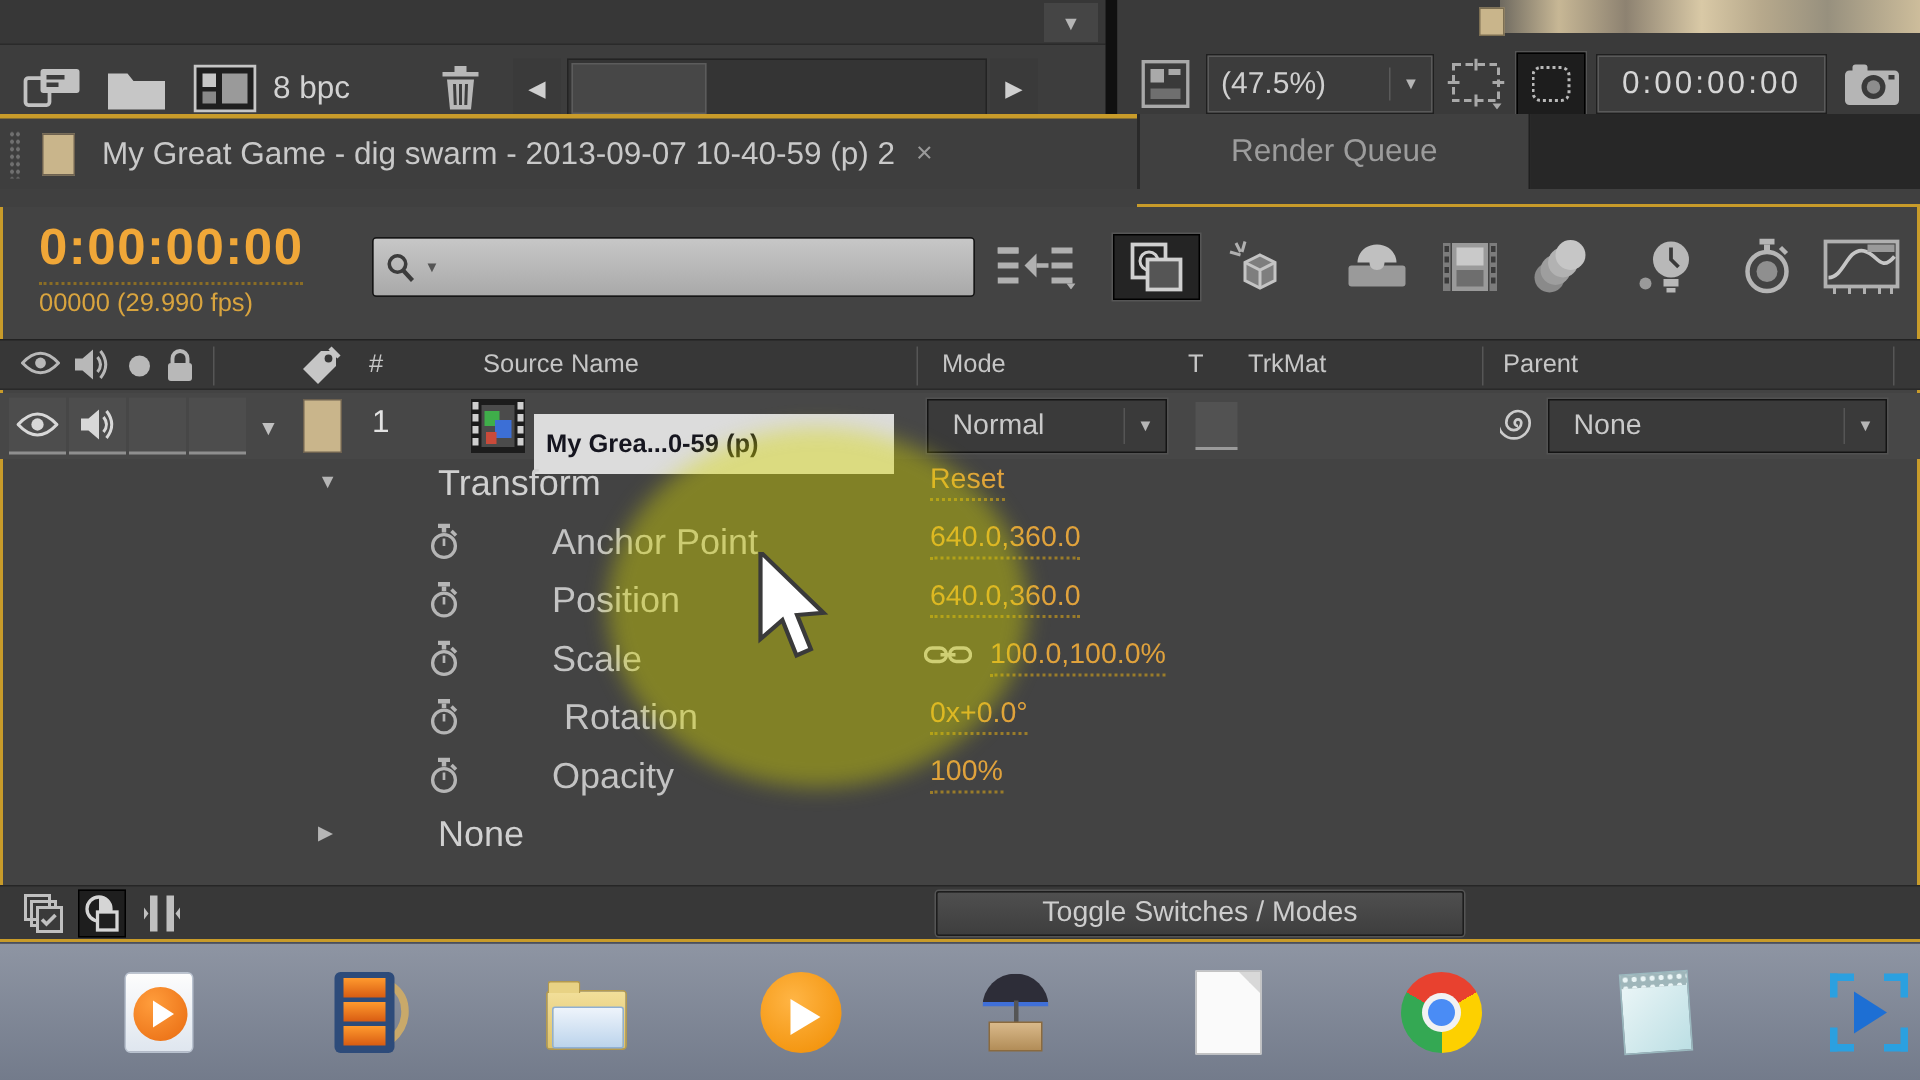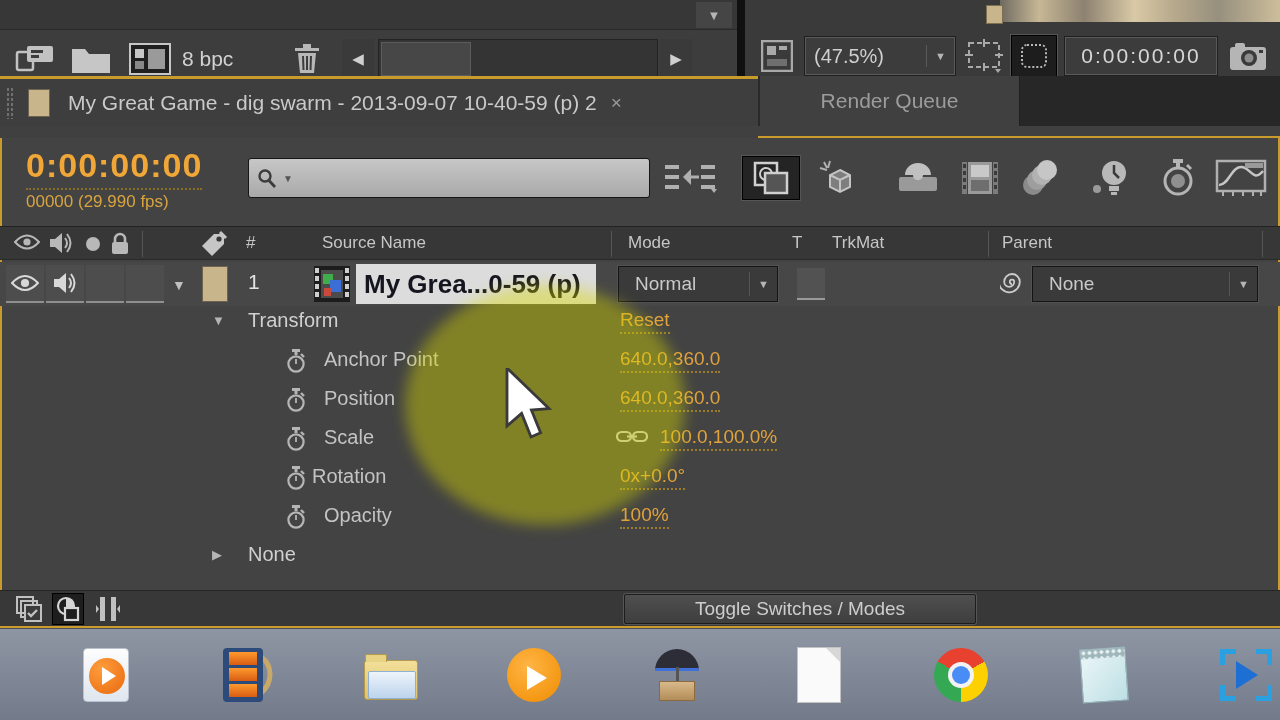--- a/index.html
+++ b/index.html
@@ -57,26 +57,26 @@
   #col-header{left:0;top:88px;width:1280px;height:34px;background:#373737;border-top:1px solid #222;border-bottom:1px solid #292929;font-size:17px;color:#c6c6c6;}
   .hdr-txt{top:6px;}
   .vdiv{top:4px;width:1px;height:26px;background:#565656;}
   
   #layer-row{left:0;top:124px;width:1280px;height:44px;background:#474747;}
   .av-cell{top:3px;width:38px;height:38px;background:#4d4d4d;border-bottom:2px solid #8f8f8f;}
   .dd-box{top:4px;height:36px;background:#3a3a3a;border:1px solid #141414;box-shadow:0 0 0 1px #525252;
           display:flex;align-items:center;font-size:19px;color:#c9c9c9;}
   .dd-box .vbar{width:1px;height:24px;background:#555;}
   .dd-box .tri{font-size:11px;color:#b5b5b5;padding:0 8px;}
-  #layer-name{left:356px;top:2px;width:240px;height:40px;background:#dcdcdc;color:#15151f;font-weight:bold;font-size:26px;display:flex;align-items:center;padding-left:8px;white-space:nowrap;}
+  #layer-name{left:356px;top:14px;width:240px;height:40px;background:#dcdcdc;color:#15151f;font-weight:bold;font-size:17px;display:flex;align-items:center;padding-left:8px;white-space:nowrap;}
   #label-chip{left:202px;top:4px;width:26px;height:36px;background:#c9b58b;border:1px solid #6e6250;}
   #t-cell{left:797px;top:6px;width:28px;height:32px;background:#525252;border-bottom:2px solid #9a9a9a;}
   
   .prow{left:0;width:1280px;height:39px;}
-  .prow .plabel{position:absolute;top:7px;font-size:20px;color:#c3c3c3;}
+  .prow .plabel{position:absolute;top:7px;font-size:24px;color:#c3c3c3;margin-left:44px;}
   .prow .pvalue{position:absolute;left:620px;top:7px;font-size:19px;color:#e0a23c;
                 border-bottom:2px dotted #9a7c2a;padding-bottom:1px;}
   .twirl{position:absolute;font-size:13px;color:#b5b5b5;top:11px;}
   .sw-ic{position:absolute;left:286px;top:8px;}
   
   #bottom-bar{left:0;top:452px;width:1280px;height:36px;background:#383838;border-top:1px solid #262626;}
   #toggle-btn{left:624px;top:3px;width:352px;height:30px;background:linear-gradient(#4f4f4f,#3e3e3e);
     border:1px solid #1d1d1d;box-shadow:0 0 0 1px #555;border-radius:2px;font-size:19px;color:#cdcdcd;}
   #sw2{background:#1e1e1e;border:1px solid #000;}
 
@@ -470,21 +470,21 @@
       <span class="pvalue" style="left:660px;">100.0,100.0%</span>
     </div>
     <div class="abs prow" style="top:320px;">
       <span class="sw-ic"><svg width="20" height="24" viewBox="0 0 20 24">
             <rect x="6" y="0" width="8" height="3" fill="#b5b5b5"></rect>
             <rect x="8.5" y="3" width="3" height="3" fill="#b5b5b5"></rect>
             <line x1="15" y1="5" x2="18" y2="8" stroke="#b5b5b5" stroke-width="2.4"></line>
             <circle cx="10" cy="15" r="7.6" fill="none" stroke="#b5b5b5" stroke-width="2.2"></circle>
             <line x1="10" y1="15" x2="10" y2="10" stroke="#b5b5b5" stroke-width="1.8"></line>
           </svg></span>
-      <span class="plabel" style="left:312px;text-align:center;">Rotation</span>
+      <span class="plabel" style="left:332px;text-align:center;">Rotation</span>
       <span class="pvalue">0x+0.0°</span>
     </div>
     <div class="abs prow" style="top:359px;">
       <span class="sw-ic"><svg width="20" height="24" viewBox="0 0 20 24">
             <rect x="6" y="0" width="8" height="3" fill="#b5b5b5"></rect>
             <rect x="8.5" y="3" width="3" height="3" fill="#b5b5b5"></rect>
             <line x1="15" y1="5" x2="18" y2="8" stroke="#b5b5b5" stroke-width="2.4"></line>
             <circle cx="10" cy="15" r="7.6" fill="none" stroke="#b5b5b5" stroke-width="2.2"></circle>
             <line x1="10" y1="15" x2="10" y2="10" stroke="#b5b5b5" stroke-width="1.8"></line>
           </svg></span>

